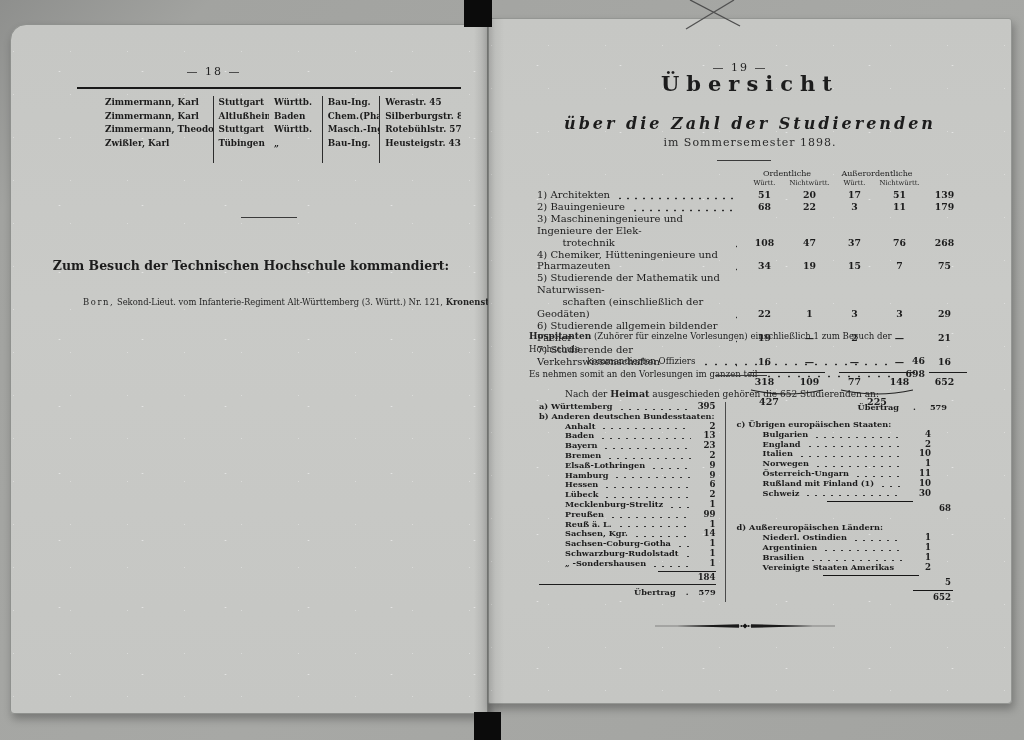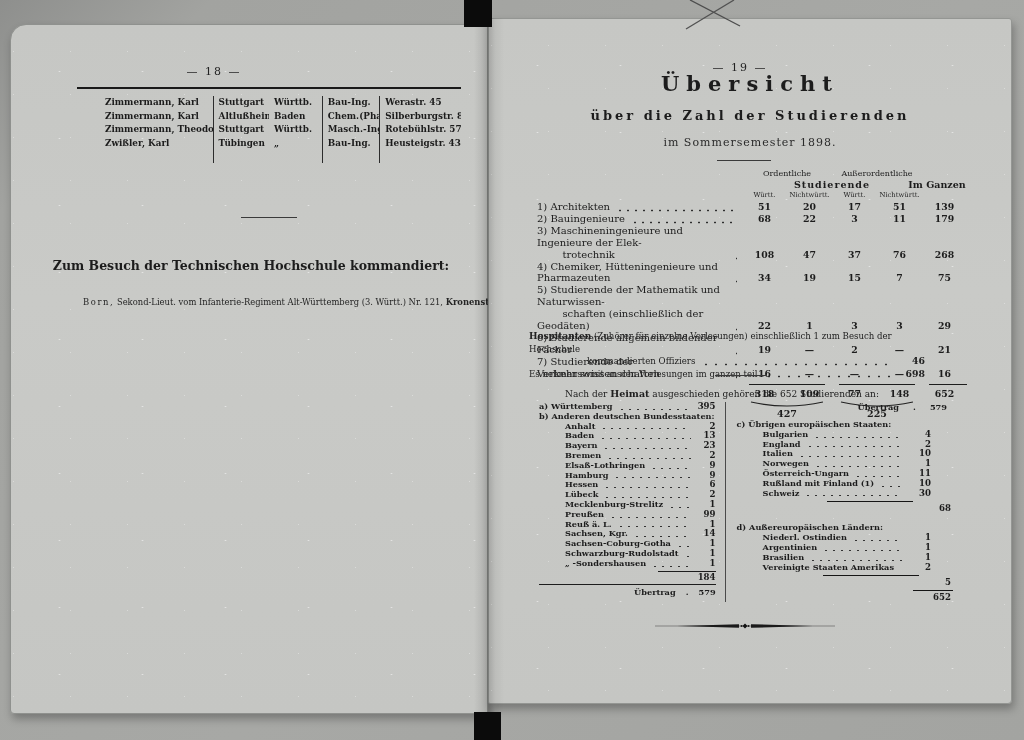--- a/index.html
+++ b/index.html
@@ -62,21 +62,21 @@
   .divider-sm { position:absolute; border-top:1px solid #3a3a3a; }
   .div18 { left:230px; top:192px; width:56px; }
   .cmd-head { position:absolute; top:233px; left:20px; width:440px; text-align:center; font-weight:bold; font-size:12.5px; }
   .cmd-text { position:absolute; top:272px; left:72px; width:372px; font-size:8.4px; color:#242424; white-space:nowrap; }
   .cmd-name { letter-spacing:1.6px; }
   .cmd-bold { font-weight:bold; }
 
   
   .pg19-num { top:42px; left:-10px; }
   .r-title { position:absolute; top:52px; width:100%; text-align:center; font-size:21px; font-weight:bold; letter-spacing:7px; }
-  .r-sub { position:absolute; top:89px; width:100%; text-align:center; font-size:13px; font-weight:bold; letter-spacing:3px; }
+  .r-sub { position:absolute; top:95px; width:100%; text-align:center; font-size:16px; font-weight:bold; letter-spacing:3px;font-style:italic; }
   .r-sem { position:absolute; top:117px; width:100%; text-align:center; font-size:11px; letter-spacing:1px; color:#2a2a2a; }
   .div19a { left:228px; top:141px; width:54px; }
   .div19b { left:226px; top:356px; width:52px; }
 
   .stats { position:absolute; left:48px; top:150px; width:430px; }
   .sg-row { display:flex; font-size:8px; }
   .sg-spacer { width:205px; }
   .sg1 { width:90px; text-align:center; }
   .sg2 { width:90px; text-align:center; }
   .sgl-row { display:flex; font-size:9.5px; font-weight:bold; margin-top:1px; }
@@ -94,21 +94,21 @@
   .srules i { position:absolute; border-top:1.4px solid #1d1d1d; top:2px; }
   .srules .r1 { left:212px; width:76px; }
   .srules .r2 { left:302px; width:76px; }
   .srules .r3 { left:392px; width:38px; }
   .stotals { margin-top:1px; }
   .sbrace { position:relative; height:22px; }
   .sbrace svg { position:absolute; top:1px; }
   .sbrace .b1 { left:212px; }
   .sbrace .b2 { left:302px; }
   .sbrace .pt { position:absolute; top:8px; font-size:9.5px; font-weight:bold; width:40px; text-align:center; }
-  .sbrace .pt1 { left:230px; }
+  .sbrace .pt1 { left:212px; }
   .sbrace .pt2 { left:320px; }
 
   .hosp { position:absolute; left:40px; top:311px; width:396px; font-size:8.6px; color:#222; }
   .hosp-b { font-weight:bold; font-size:9px; }
   .hrow { display:flex; align-items:flex-end; line-height:12.5px; }
   .hrow .ind { padding-left:58px; }
   .hval { flex:0 0 auto; width:26px; text-align:right; font-weight:bold; font-size:9.3px; }
   .hdots { flex:1 1 0; min-width:4px; height:9px; margin:0 4px 2px 6px;
            background-image:radial-gradient(circle, #2e2e2e .8px, transparent 1.2px);
            background-size:10px 3px; background-repeat:repeat-x; background-position:0 100%; }
@@ -207,24 +207,20 @@
   <div class="r-sub">über die Zahl der Studierenden</div>
   <div class="r-sem">im Sommersemester 1898.</div>
   <div class="divider-sm div19a"></div>
 
   <div class="stats">
     <div class="sg-row">
       <div class="sg-spacer"></div>
       <div class="sg1">Ordentliche</div>
       <div class="sg2">Außerordentliche</div>
     </div>
-    <div class="sgl-row">
-      <div class="sgl-stud">Studierende</div>
-      <div class="sgl-total">Im Ganzen</div>
-    </div>
     <div class="sh-row">
       <div class="sg-spacer"></div>
       <div class="shc">Württ.</div>
       <div class="shc">Nichtwürtt.</div>
       <div class="shc">Württ.</div>
       <div class="shc">Nichtwürtt.</div>
     </div>
 
     <div class="srow">
       <div class="slabel">1) Architekten</div>

